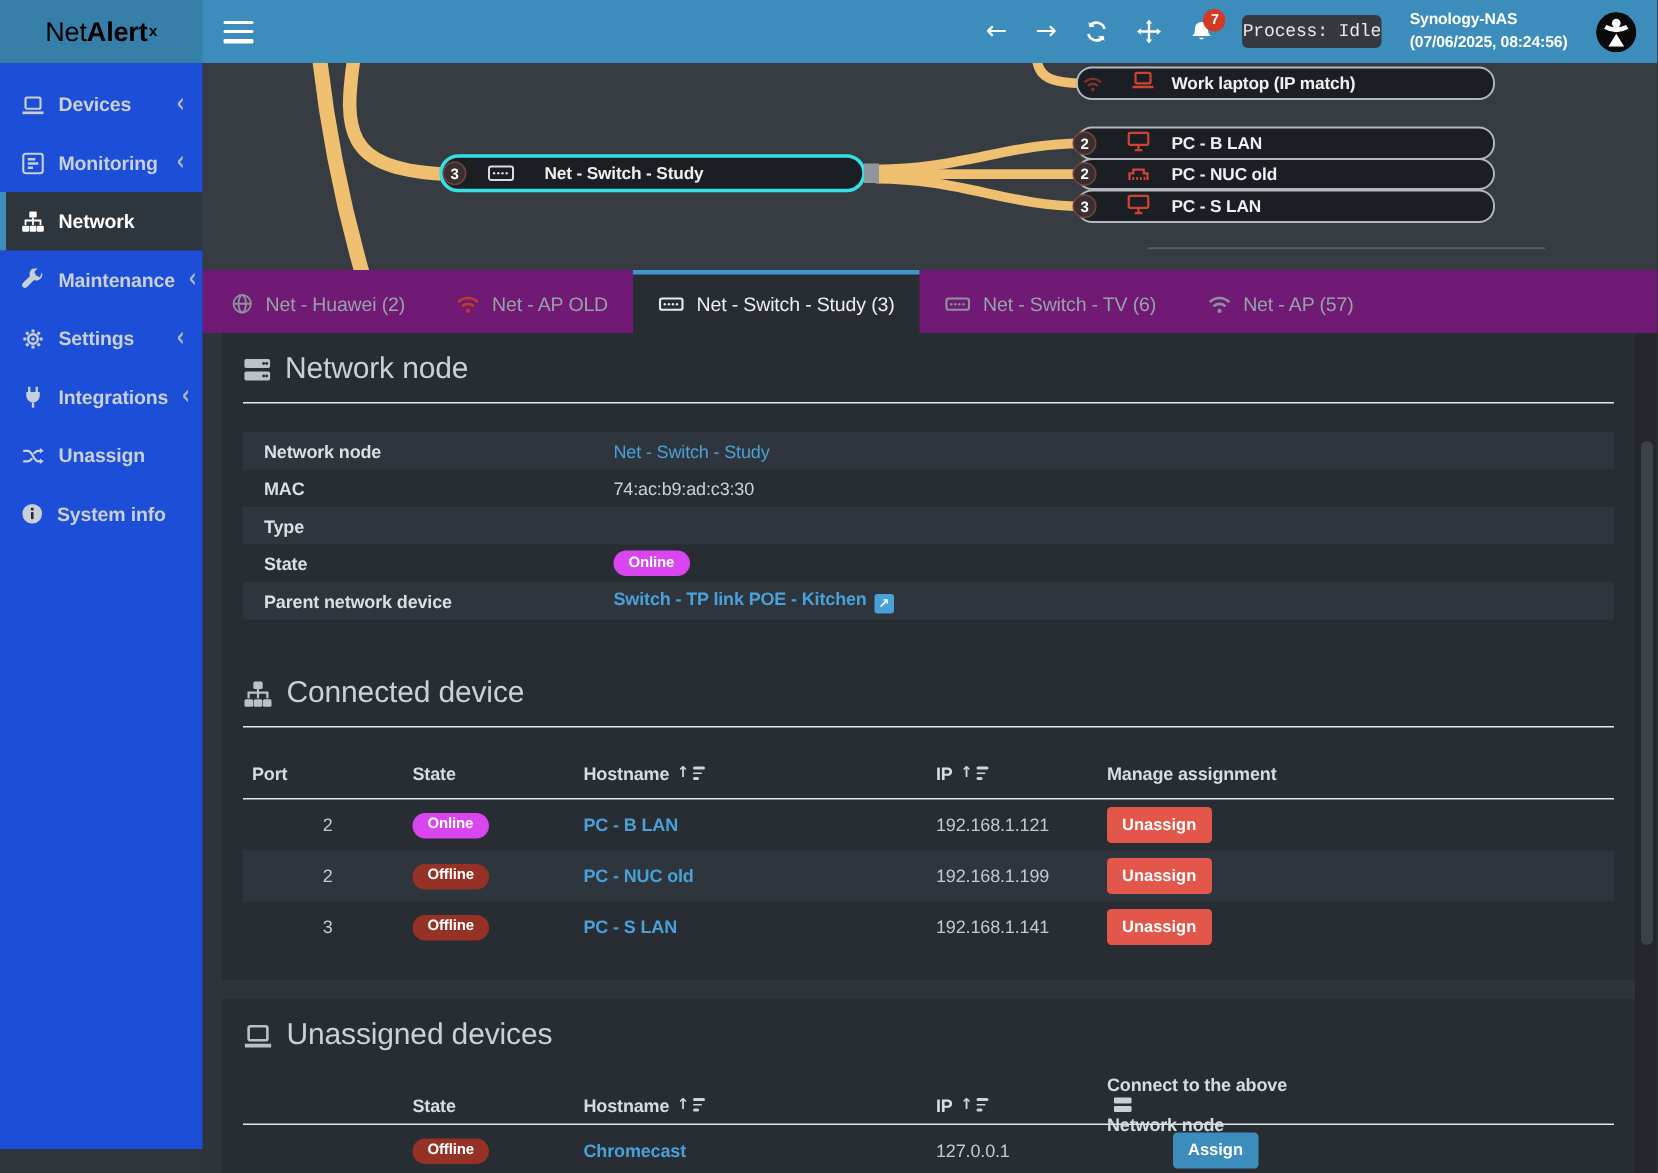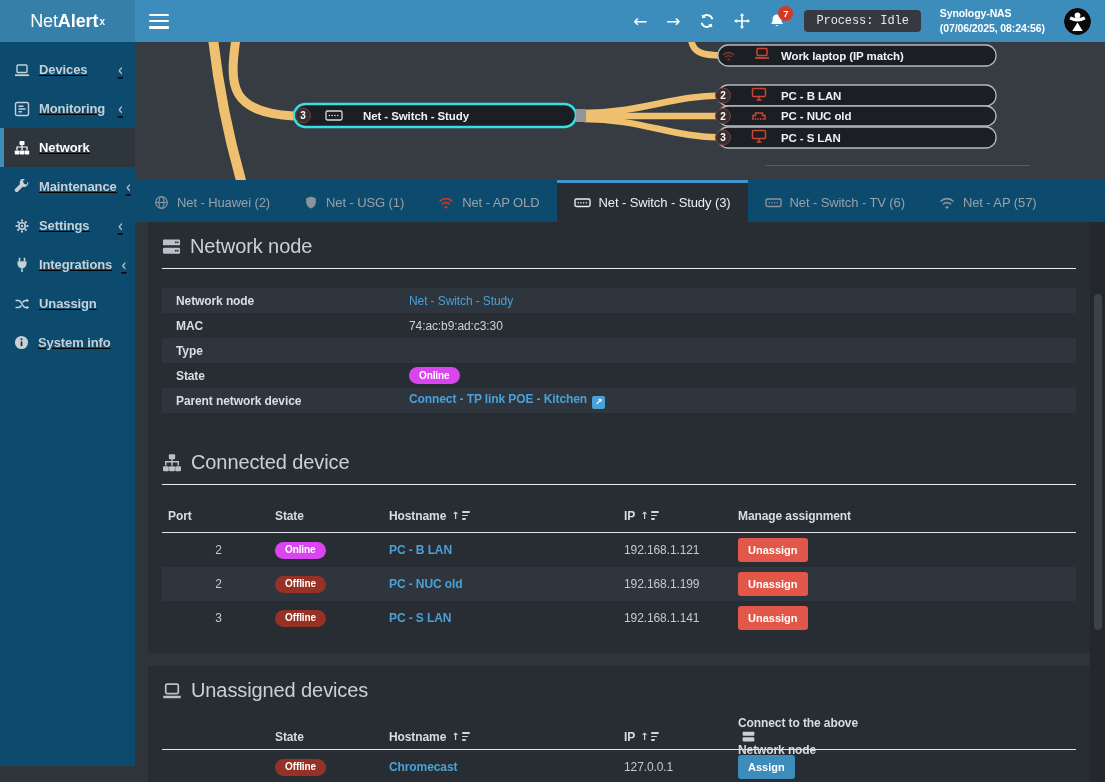--- a/index.html
+++ b/index.html
@@ -8,48 +8,48 @@
     background:#30353b;
     font-family:"Liberation Sans","DejaVu Sans",sans-serif;
     letter-spacing:-0.1px;
     -webkit-font-smoothing:antialiased;
   }
   svg{display:block}
   .ico{display:inline-block;vertical-align:middle;flex:none}
 
   
   .topbar{position:absolute;left:0;top:0;width:1105px;height:42px;background:#3c8dbc;z-index:30;display:flex;align-items:center;}
-  .logo{width:135px;height:42px;background:#367fa9;color:#ffffff;display:flex;align-items:center;justify-content:center;font-size:18px;flex:none;}
+  .logo{width:135px;height:42px;background:#367fa9;color:#000000;display:flex;align-items:center;justify-content:center;font-size:18px;flex:none;}
   .logo .l1{font-weight:400}.logo .l2{font-weight:700}.logo sup{font-size:10px;font-weight:700;margin-left:1px;}
   .hamburger{width:20px;height:15px;margin-left:14px;display:flex;flex-direction:column;justify-content:space-between;cursor:pointer;}
   .hamburger i{display:block;height:2.6px;background:#fff;border-radius:1px;}
   .tb-right{margin-left:auto;display:flex;align-items:center;gap:19px;margin-right:14px;color:#fff;}
   .tb-ic{font-family:"DejaVu Sans",sans-serif;font-size:17px;line-height:1;color:#fff;cursor:pointer;}
   .bell-wrap{position:relative;cursor:pointer;}
   .badge-red{position:absolute;top:-7px;right:-8px;min-width:15px;height:15px;border-radius:8px;background:#d33a25;color:#fff;
     font-size:9.5px;font-weight:700;display:flex;align-items:center;justify-content:center;padding:0 3px;box-sizing:border-box;}
   .process-pill{background:#36393f;color:#e8e8e8;font-family:"Liberation Mono","DejaVu Sans Mono",monospace;
-    font-size:12px;padding:4px 12px;border-radius:4px;white-space:nowrap;}
+    font-size:12px;padding:4px 0;border-radius:4px;white-space:nowrap;}
   .hostinfo{font-size:10.5px;font-weight:700;line-height:1.45;white-space:nowrap;}
   .avatar{width:27px;height:27px;border-radius:50%;overflow:hidden;cursor:pointer;}
 
   
-  .sidebar{position:absolute;left:0;top:42px;width:135px;bottom:16px;background:#0c4a6e;z-index:20;padding-top:8px;box-sizing:border-box;text-decoration:underline;}
+  .sidebar{position:absolute;left:0;top:42px;width:135px;bottom:16px;background:#1d4ed8;z-index:20;padding-top:8px;box-sizing:border-box;}
   .side-item{height:39px;display:flex;align-items:center;gap:9px;padding:0 12px 0 14px;color:#c6d0d6;font-size:13px;font-weight:600;cursor:pointer;box-sizing:border-box;}
   .side-item .chev{margin-left:auto;font-family:"DejaVu Sans",sans-serif;font-size:13px;color:#aeb9c0;transform:scaleY(1.4);}
   .side-item.active{background:#2d363c;color:#fff;border-left:4px solid #3c8dbc;padding-left:10px;}
   .side-item svg{color:#c6d0d6}
   .side-item.active svg{color:#fff}
 
   
   .main{position:absolute;left:135px;top:42px;right:0;bottom:0;background:#2f343a;}
   .topo{position:absolute;left:0;top:0;width:970px;height:138px;background:#373c42;overflow:hidden;}
 
   
-  .tabbar{position:absolute;left:0;top:138px;width:970px;height:42px;background:#0c4a6e;display:flex;align-items:stretch;padding-left:2px;box-sizing:border-box;}
+  .tabbar{position:absolute;left:0;top:138px;width:970px;height:42px;background:#701a75;display:flex;align-items:stretch;padding-left:2px;box-sizing:border-box;}
   .tab{display:flex;align-items:center;gap:8px;padding:0 17px;color:#99a1a8;font-size:13px;cursor:pointer;border-top:3px solid transparent;box-sizing:border-box;white-space:nowrap;}
   .tab.active{background:#282d33;color:#edf0f3;border-top:3px solid #3e96cf;}
 
   
   .panelzone{position:absolute;left:0;top:180px;width:970px;bottom:0;}
   .panel{background:#282d33;margin:0 15px 13px 13px;padding:13px 14px 18px 14px;box-sizing:border-box;}
   .sec-title{display:flex;align-items:center;gap:9px;font-size:20px;color:#c9d1d7;}
   .sec-title svg{color:#b9c2c9}
   .sec-rule{border:none;border-top:1px solid #e8ebee;margin:10px 0 0 0;}
 
@@ -71,21 +71,21 @@
   .tbl-row{display:grid;grid-template-columns:113px 114px 235px 114px 1fr;align-items:center;height:34px;font-size:12px;color:#c3c9cf;}
   .tbl-row.alt{background:#2f353c;}
   .cell-pad{padding-left:6px;}
   .cell-center{text-align:center;}
   .cell{display:flex;align-items:center;}
   .badge{display:inline-block;padding:2.5px 10px;border-radius:10px;font-size:10px;font-weight:700;color:#fff;line-height:1.2;}
   .badge.online{background:#d946ef;}
   .badge.offline{background:#963126;}
   .btn{display:inline-block;border:none;border-radius:3px;color:#fff;font-size:11px;font-weight:700;padding:6px 10px;cursor:pointer;font-family:inherit;}
   .btn.danger{background:#e2574a;}
-  .btn.primary{background:#3c8dbc;}
+  .btn.primary{background:#3c8dbc;margin-left:44px;}
   .sort{display:inline-flex;align-items:center;gap:2.5px;margin-left:5px;}
   .sort .arr{font-family:"DejaVu Sans",sans-serif;font-size:10px;font-weight:700;color:#cfd5da;line-height:1;}
   .sort .bars{display:flex;flex-direction:column;gap:1.6px;}
   .sort .bars i{display:block;height:1.8px;background:#cfd5da;border-radius:1px;}
   .sort .bars i:nth-child(1){width:8px;}.sort .bars i:nth-child(2){width:6px;}.sort .bars i:nth-child(3){width:4px;}
   .inline-ico{margin:0 4px;vertical-align:-2px;color:#c9d1d7;}
 
   
   .sb-track{position:absolute;right:0;top:180px;bottom:0;width:15px;background:#24282c;}
   .sb-thumb{position:absolute;right:3px;top:72px;width:8px;height:336px;border-radius:4px;background:#3b424a;cursor:pointer;}
@@ -298,26 +298,20 @@
   <div class="tabbar">
     <div class="tab">
       <svg class="ico" width="15" height="15" viewBox="0 0 16 16" fill="none" stroke="#8b9299" stroke-width="1.3">
         <circle cx="8" cy="8" r="6.2"></circle>
           <ellipse cx="8" cy="8" rx="2.6" ry="6.2"></ellipse>
           <path d="M1.8 8 h12.4"></path>
       </svg>
       <span>Net - Huawei (2)</span>
     </div>
     <div class="tab">
-      <svg class="ico" width="14" height="15" viewBox="0 0 16 16">
-        <path fill="#8b9299" d="M8 1.2 13.5 3.2 V8 c0 3.6-2.6 5.7-5.5 6.8 C5.1 13.7 2.5 11.6 2.5 8 V3.2 Z"></path>
-      </svg>
-      <span>Net - USG (1)</span>
-    </div>
-    <div class="tab">
       <svg class="ico" width="16" height="14" viewBox="0 0 16 14">
         <path d="M1.5 5.5 a9 9 0 0 1 13 0" stroke="#c0392b" stroke-width="1.7" fill="none"></path>
         <path d="M4 8.3 a5.5 5.5 0 0 1 8 0" stroke="#c0392b" stroke-width="1.7" fill="none"></path>
         <circle cx="8" cy="11.3" r="1.4" fill="#c0392b"></circle>
       </svg>
       <span>Net - AP OLD</span>
     </div>
     <div class="tab active">
       <svg class="ico" width="17" height="15" viewBox="0 0 17 15">
         <rect x="1" y="4" width="15" height="7.5" rx="1.4" fill="none" stroke="#e8ecef" stroke-width="1.4"></rect>
@@ -376,21 +370,21 @@
         <div class="kv-row">
           <span class="kv-label">Type</span>
         </div>
         <div class="kv-row">
           <span class="kv-label">State</span>
           <span class="kv-value"><span class="badge online">Online</span></span>
         </div>
         <div class="kv-row">
           <span class="kv-label">Parent network device</span>
           <span class="kv-value">
-            <a class="lnk bold">Connect - TP link POE - Kitchen</a><span class="ext">↗</span>
+            <a class="lnk bold">Switch - TP link POE - Kitchen</a><span class="ext">↗</span>
           </span>
         </div>
       </div>
 
       <div class="sec-title" style="margin-top:38px;">
         <svg class="ico" width="20" height="20" viewBox="0 0 16 16">
           <rect x="5.5" y="1" width="5" height="4" rx="0.8" fill="currentColor"></rect>
           <path d="M8 5 v2 M3 10 V7 h10 v3 M8 7 v3" stroke="currentColor" stroke-width="1.2" fill="none"></path>
           <rect x="0.8" y="10.5" width="4.6" height="4" rx="0.8" fill="currentColor"></rect>
           <rect x="5.7" y="10.5" width="4.6" height="4" rx="0.8" fill="currentColor"></rect>

